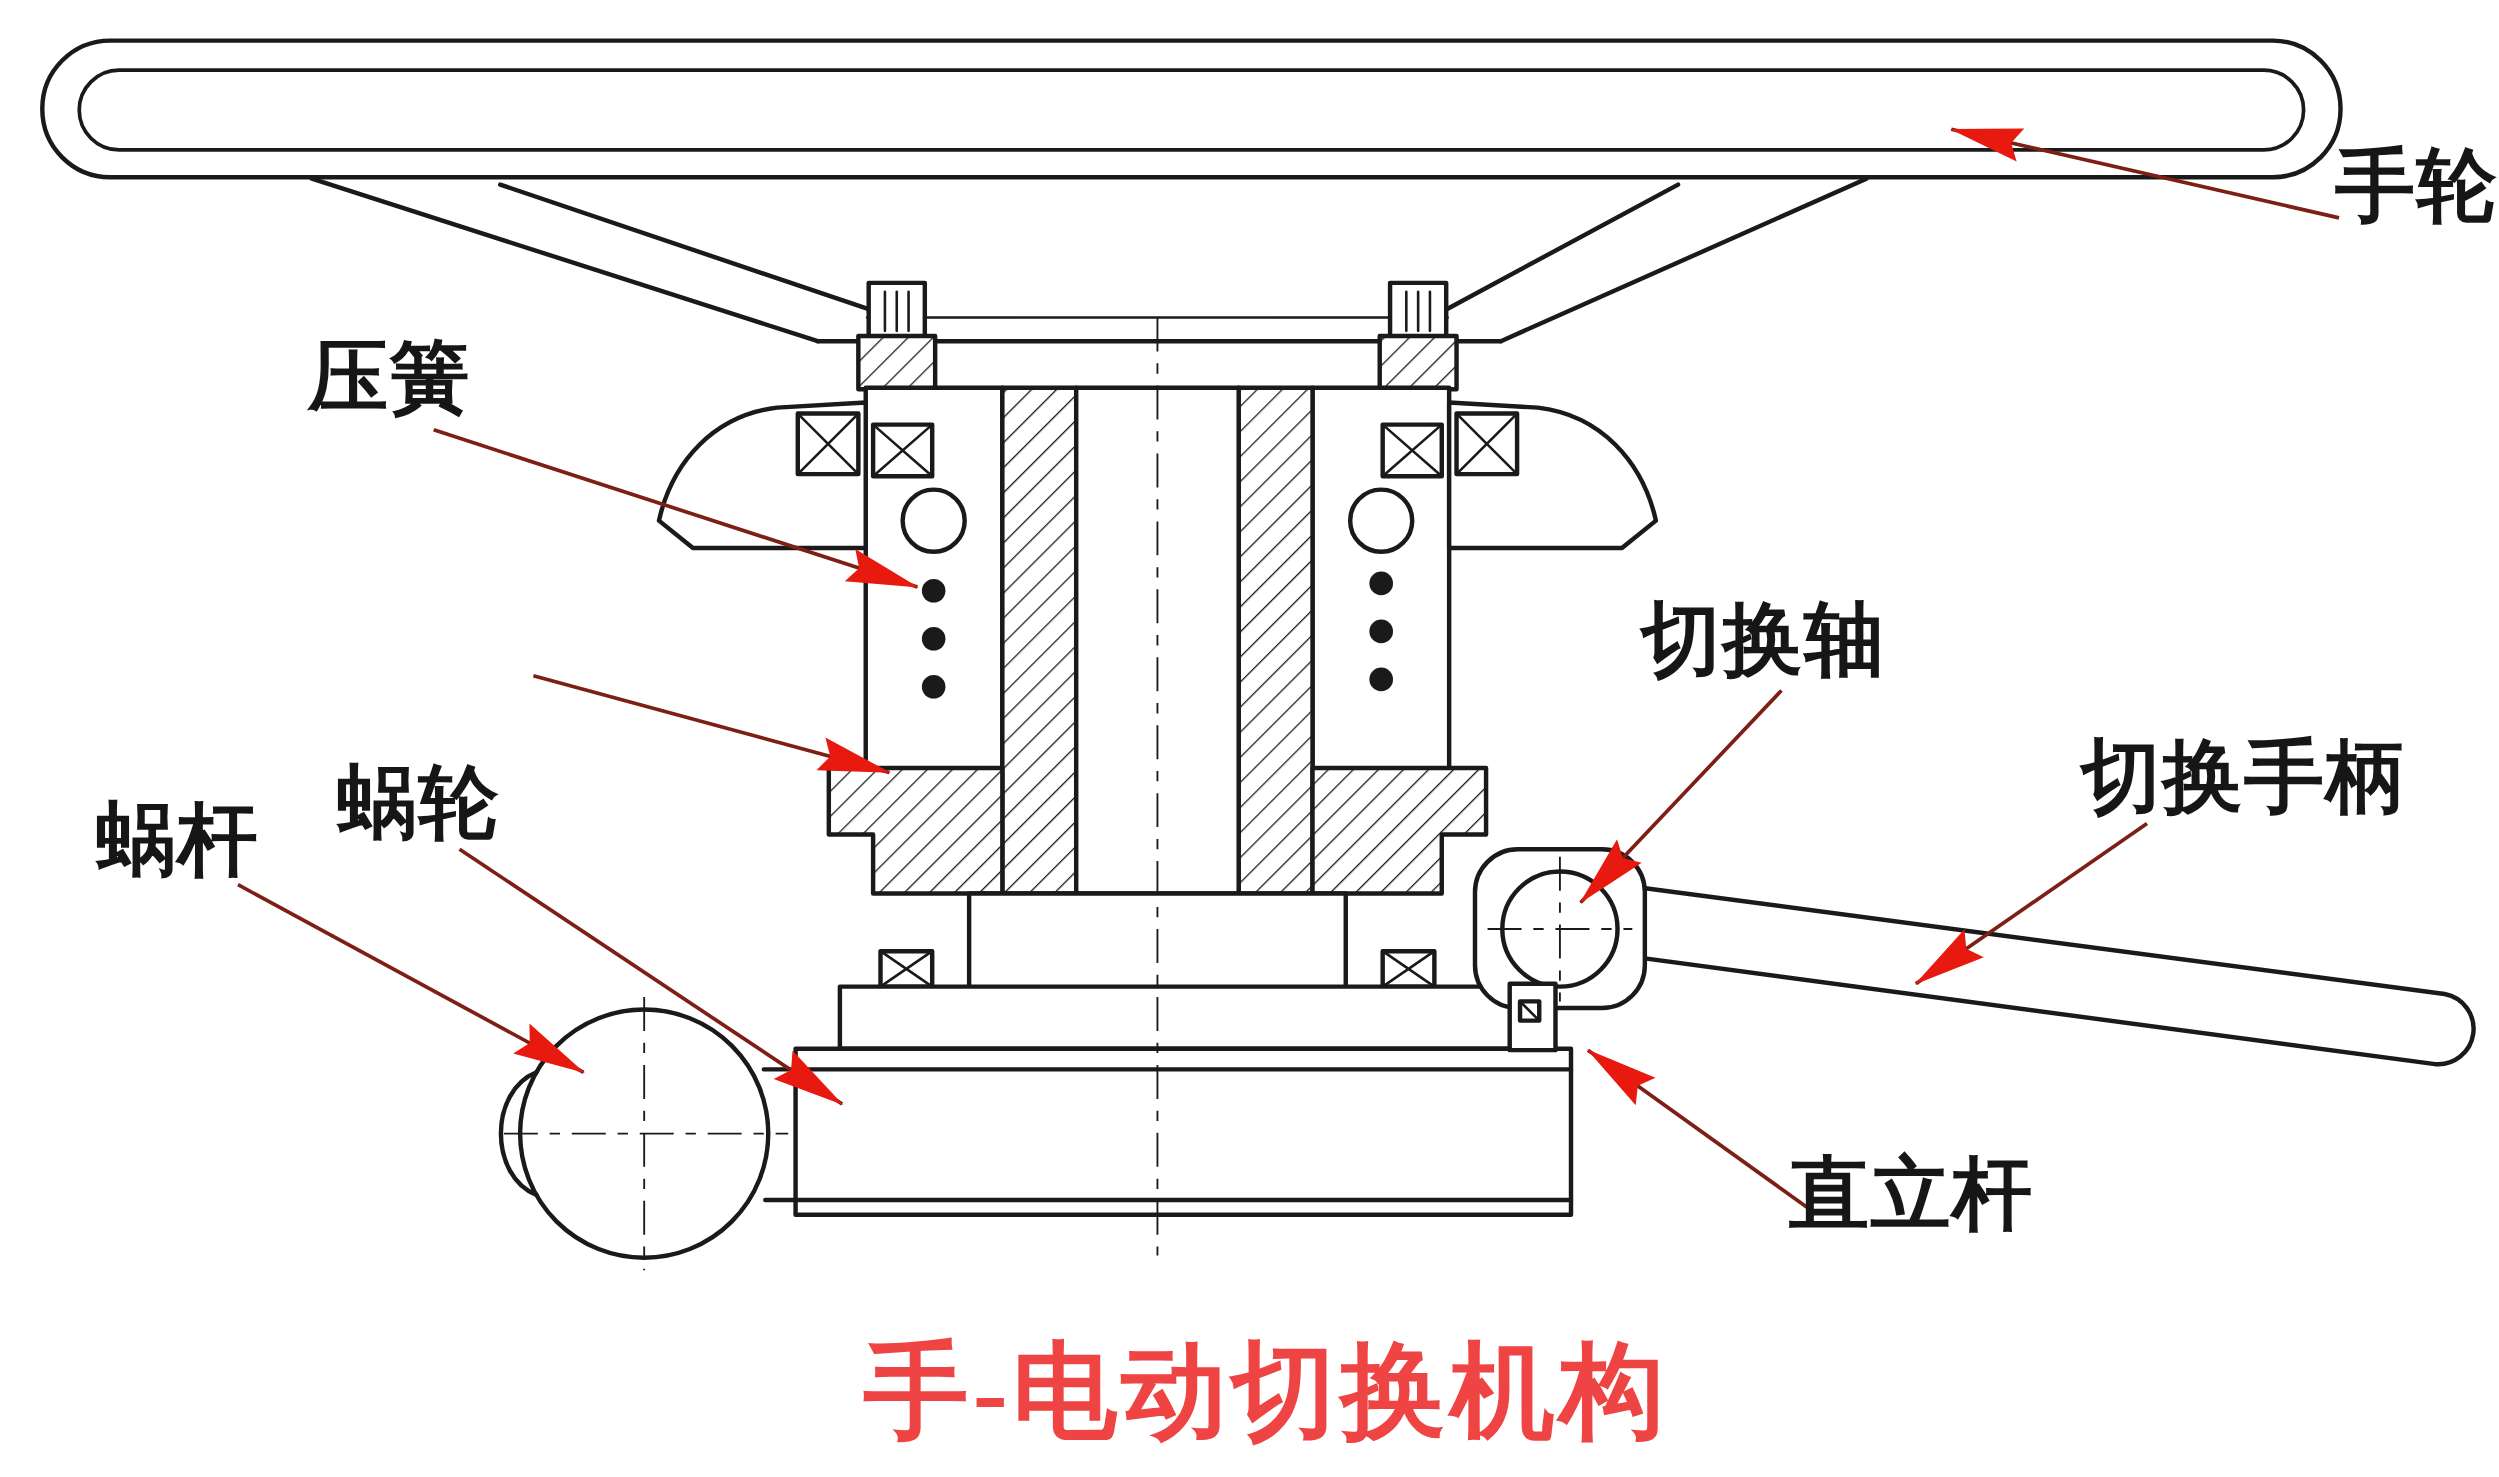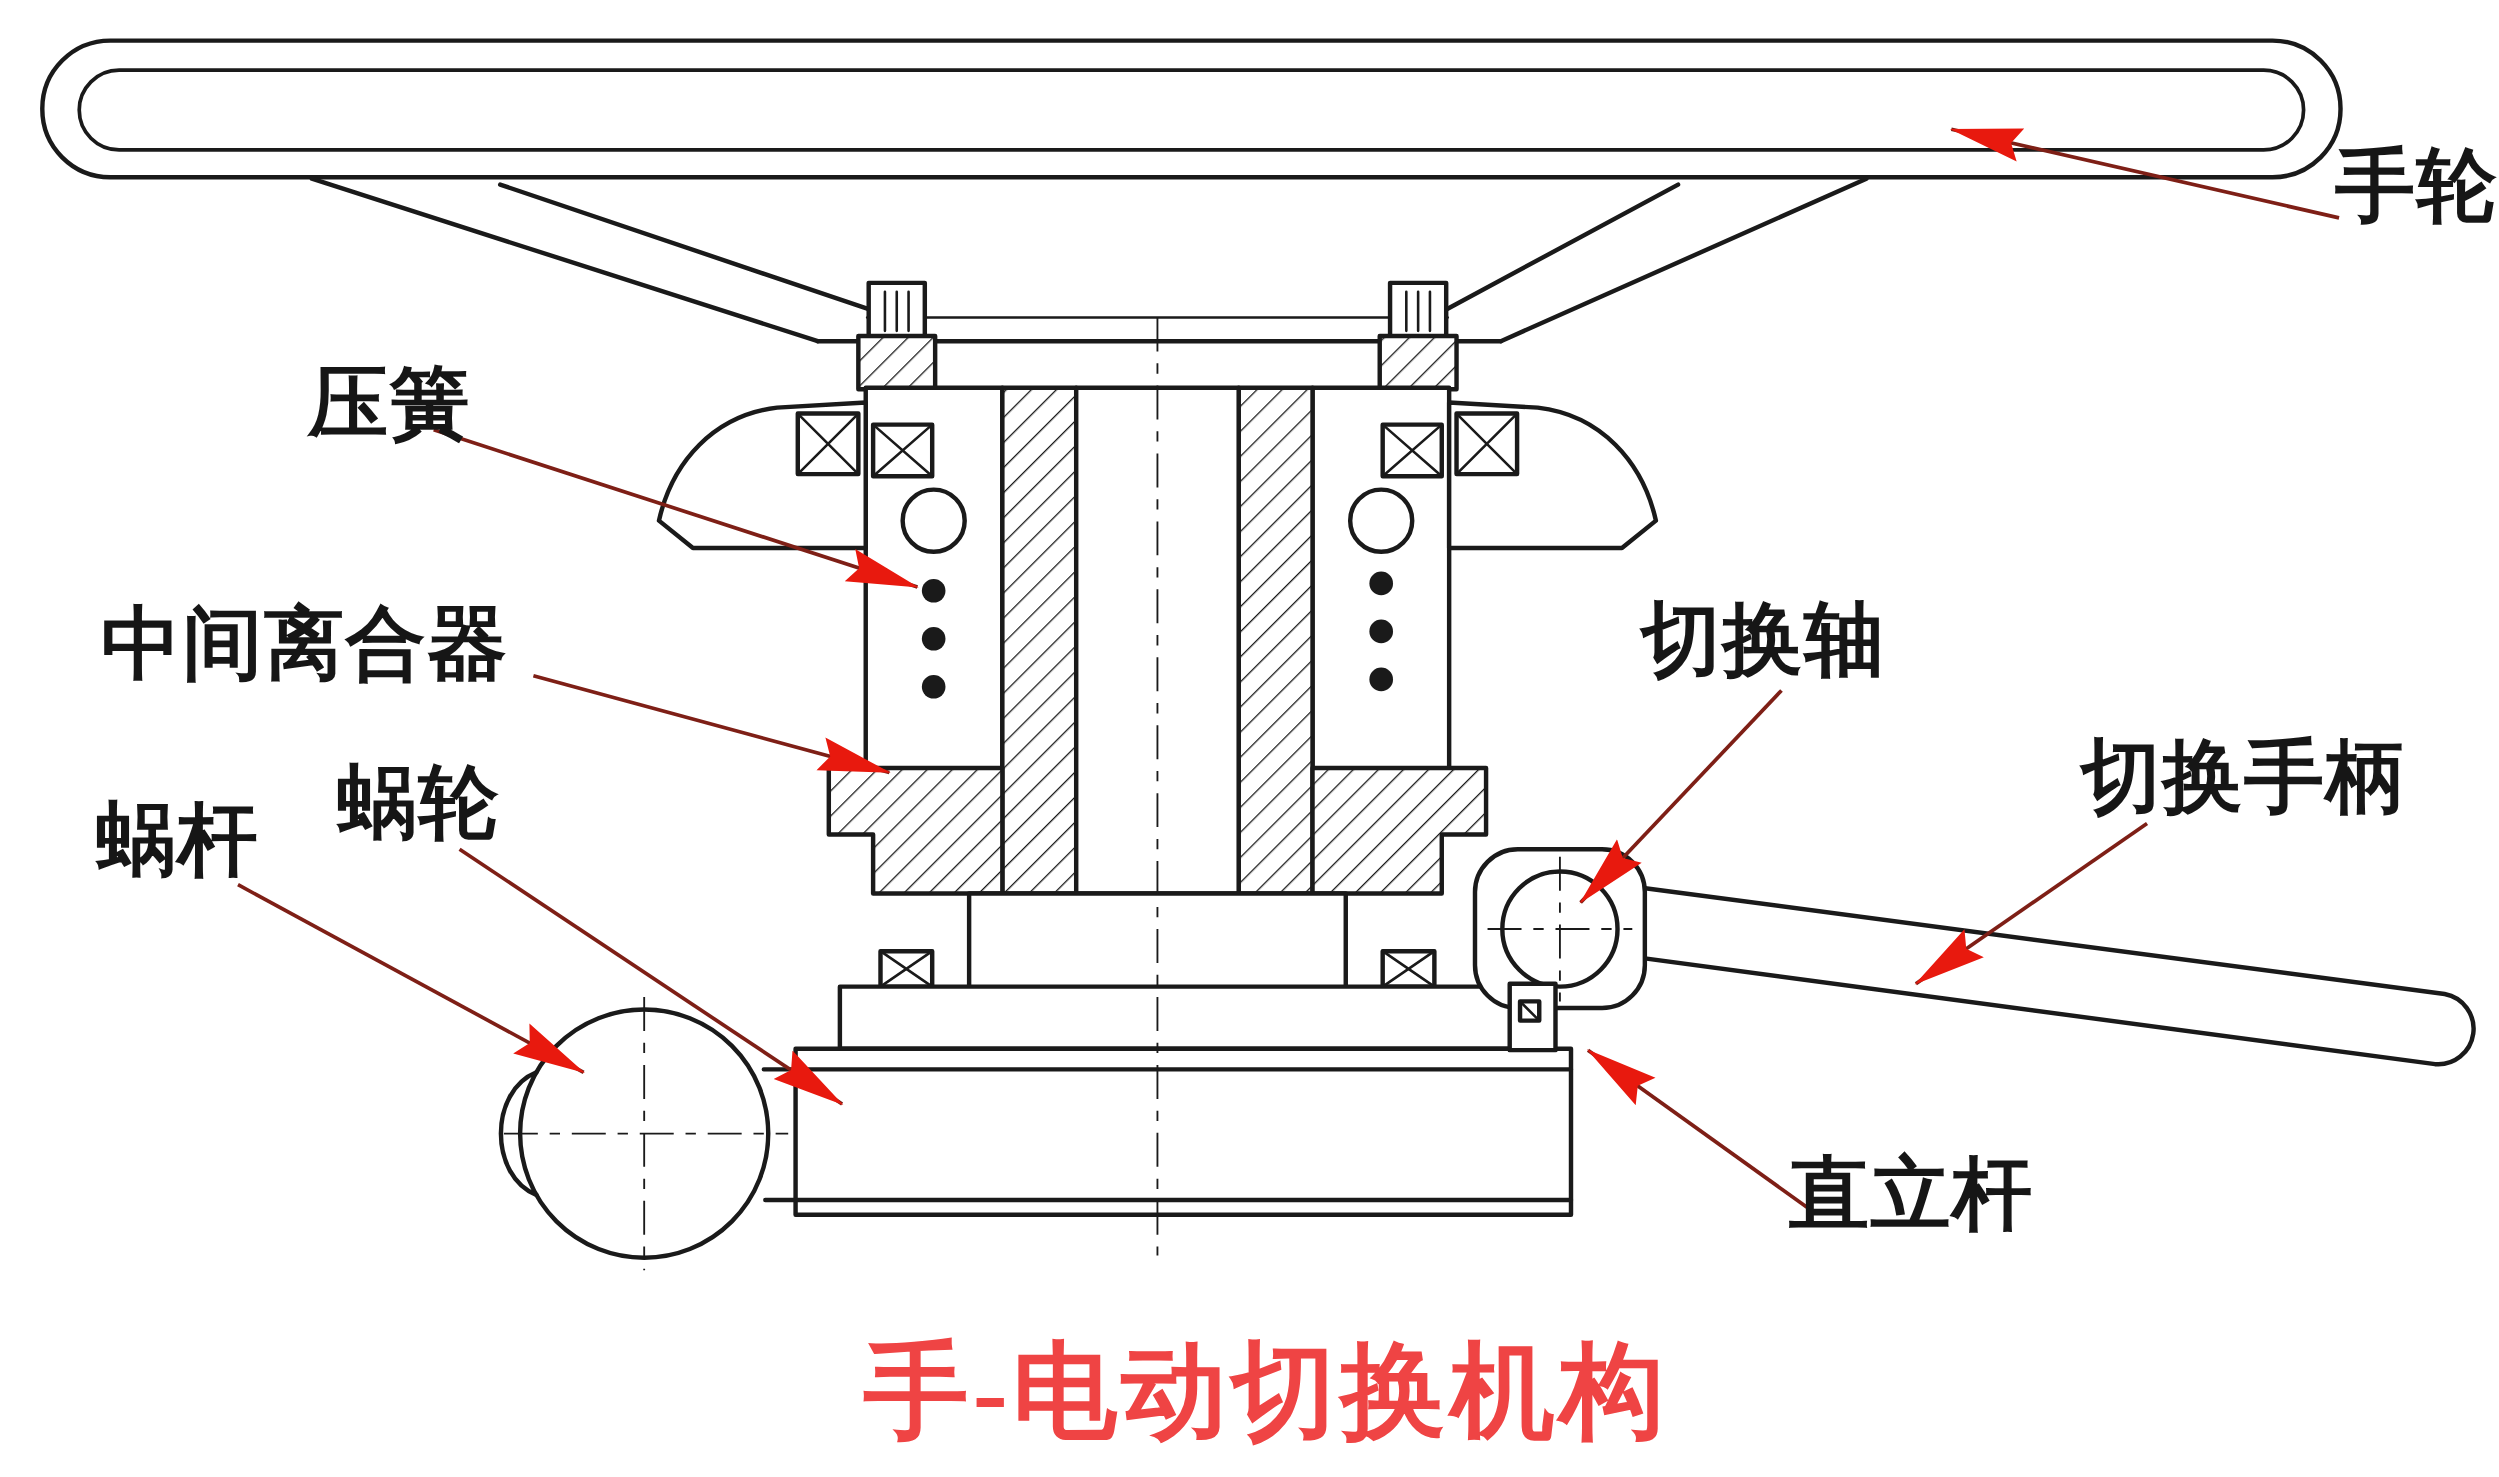--- a/index.html
+++ b/index.html
@@ -160,22 +160,21 @@
       <line class="leader" x1="700" y1="915" x2="1182" y2="1046"></line>
       <line class="leader" x1="300" y1="1198" x2="768" y2="1452"></line>
       <line class="leader" x1="600" y1="1150" x2="1118" y2="1495"></line>
       <line class="leader" x1="2390" y1="935" x2="2118" y2="1222"></line>
       <line class="leader" x1="2885" y1="1115" x2="2572" y2="1332"></line>
       <line class="leader" x1="2425" y1="1635" x2="2128" y2="1422"></line>
     </g>
   </svg>
 
   <div class="lbl" style="left:2319px;top:144px">手轮</div>
-  <div class="lbl" style="left:292px;top:361px">压簧</div>
-  <div class="lbl" style="left:85px;top:602px">中间离合器</div>
+  <div class="lbl" style="left:292px;top:335px">压簧</div>
   <div class="lbl" style="left:80px;top:798px">蜗杆</div>
   <div class="lbl" style="left:321px;top:761px">蜗轮</div>
   <div class="lbl" style="left:1625px;top:598px">切换轴</div>
   <div class="lbl" style="left:1773px;top:1152px">直立杆</div>
   <div class="lbl" style="left:2065px;top:735px">切换手柄</div>
 
   <div class="title">手-电动切换机构</div>
 </div>
 
 

